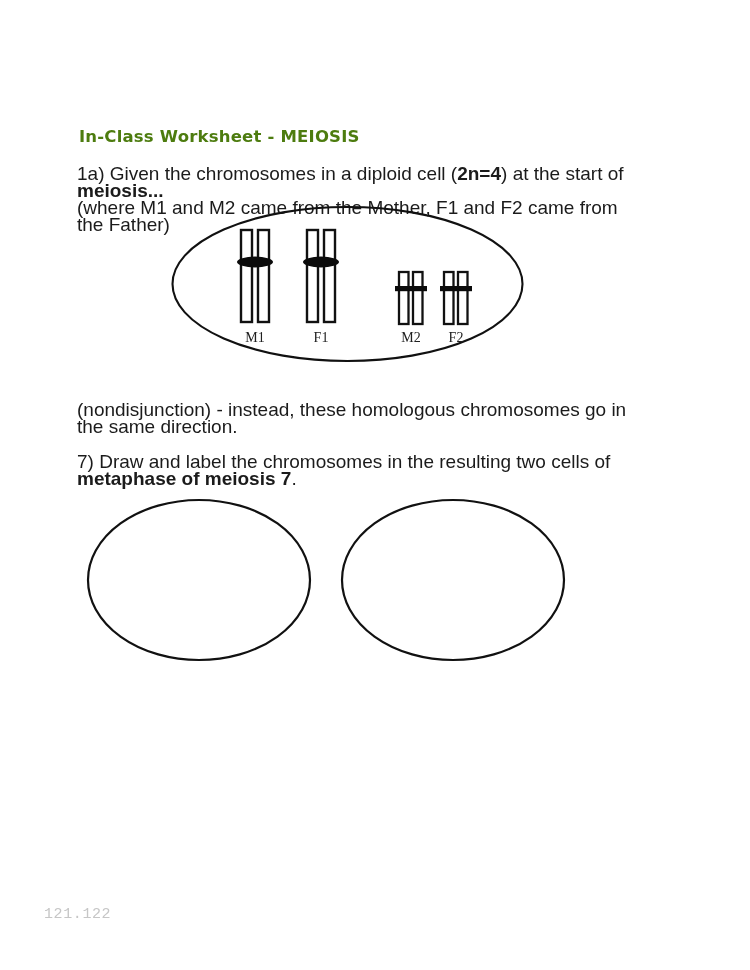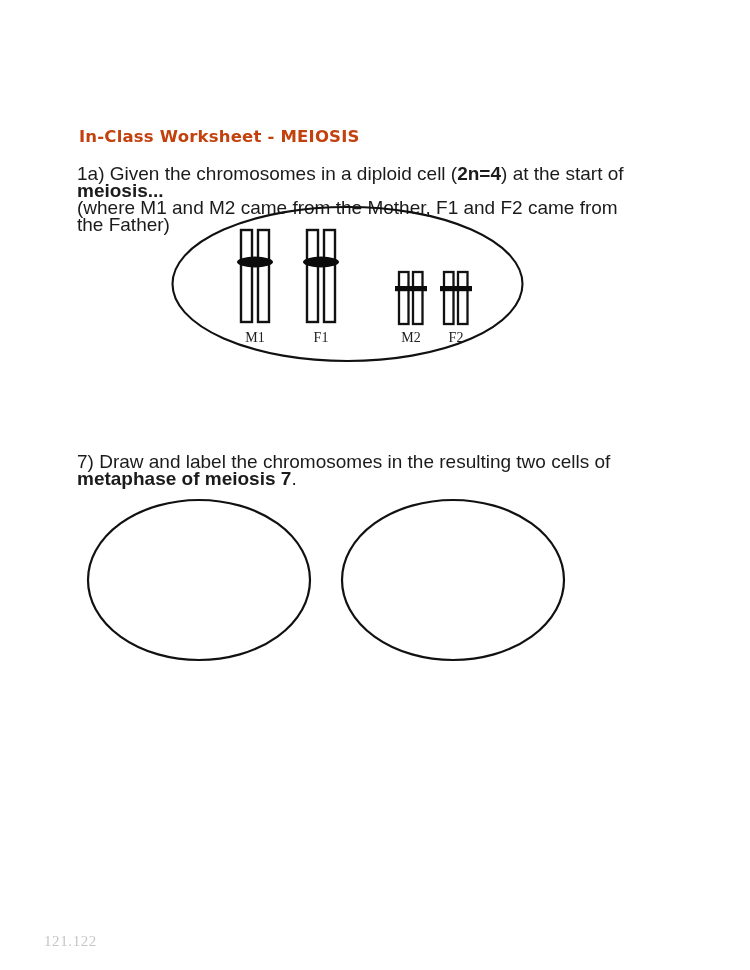--- a/index.html
+++ b/index.html
@@ -37,21 +37,21 @@
 
   
   .worksheet-title {
     position: absolute;
     left: 79px;
     top: 127px;
     font-family: "DejaVu Sans", sans-serif;
     font-size: 16.5px;
     font-weight: bold;
     letter-spacing: 0.2px;
-    color: #c2410c;
+    color: #4d7c0f;
     white-space: nowrap;
   }
 
   
   .q-text {
     position: absolute;
     font-family: "Liberation Sans", sans-serif;
     font-size: 19px;
     line-height: 17px;
     color: #1b1b1b;
@@ -88,26 +88,25 @@
     font-size: 14px;
     fill: #202020;
     text-anchor: middle;
   }
 
   
   .footer-code {
     position: absolute;
     left: 44px;
     top: 906px;
-    font-family: Liberation Serif, serif;
+    font-family: Liberation Mono, monospace;
     font-size: 15px;
     letter-spacing: 0.6px;
     color: #c6c6c6;
     white-space: nowrap;
-    margin-top: 27px;
   }
 </style>
 </head>
 <body>
 
 <div class="page">
 
 
   <div class="worksheet-title">In-Class Worksheet - MEIOSIS</div>
 
@@ -147,21 +146,21 @@
         <rect x="288" y="72" width="9.5" height="52" fill="#ffffff" stroke="#111111" stroke-width="2.3"></rect>
         <rect x="270" y="86" width="32" height="5.2" fill="#0b0b0b"></rect>
         <text class="chrom-label" x="286" y="142">F2</text>
       </g>
 
     </svg>
   </div>
 
   <div class="q-text" id="q1b-text">
     <br>
-    <br>
+    <span>(nondisjunction) - instead, these homologous chromosomes go in the same direction.</span><br>
   </div>
 
   <div class="q-text" id="q2-text">
     <span>7) Draw and label the chromosomes in the resulting two cells of </span><b>metaphase of meiosis 7</b><span>.</span>
   </div>
 
   <div class="answer-cells">
     <svg width="520" height="180" viewBox="0 0 520 180">
       <ellipse cx="129" cy="88" rx="111" ry="80" fill="#ffffff" stroke="#111111" stroke-width="2.2"></ellipse>
       <ellipse cx="383" cy="88" rx="111" ry="80" fill="#ffffff" stroke="#111111" stroke-width="2.2"></ellipse>

